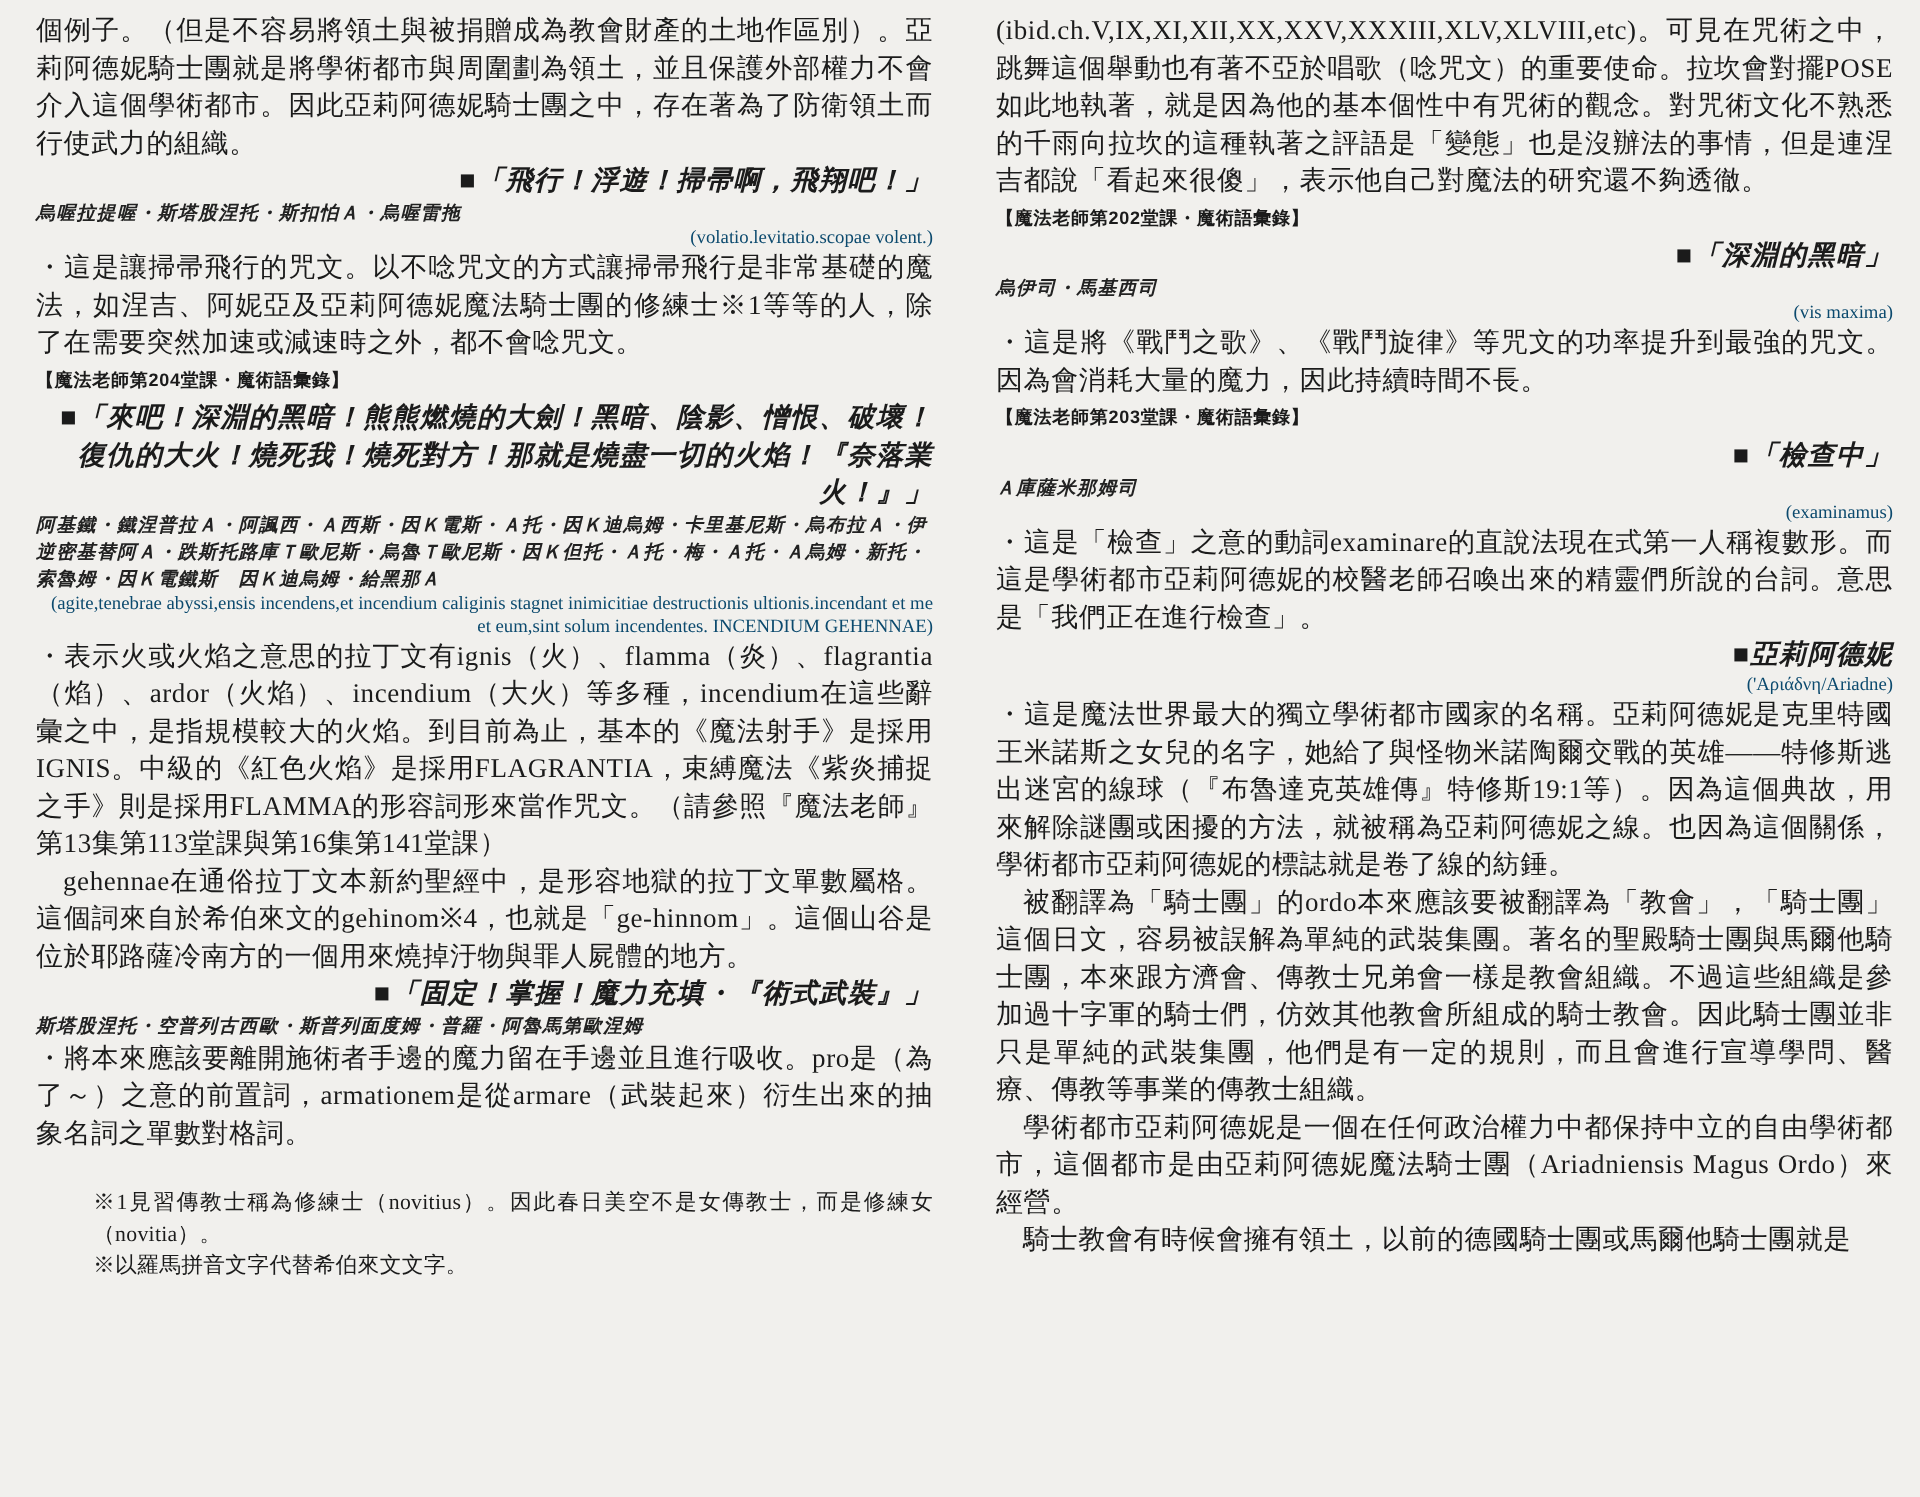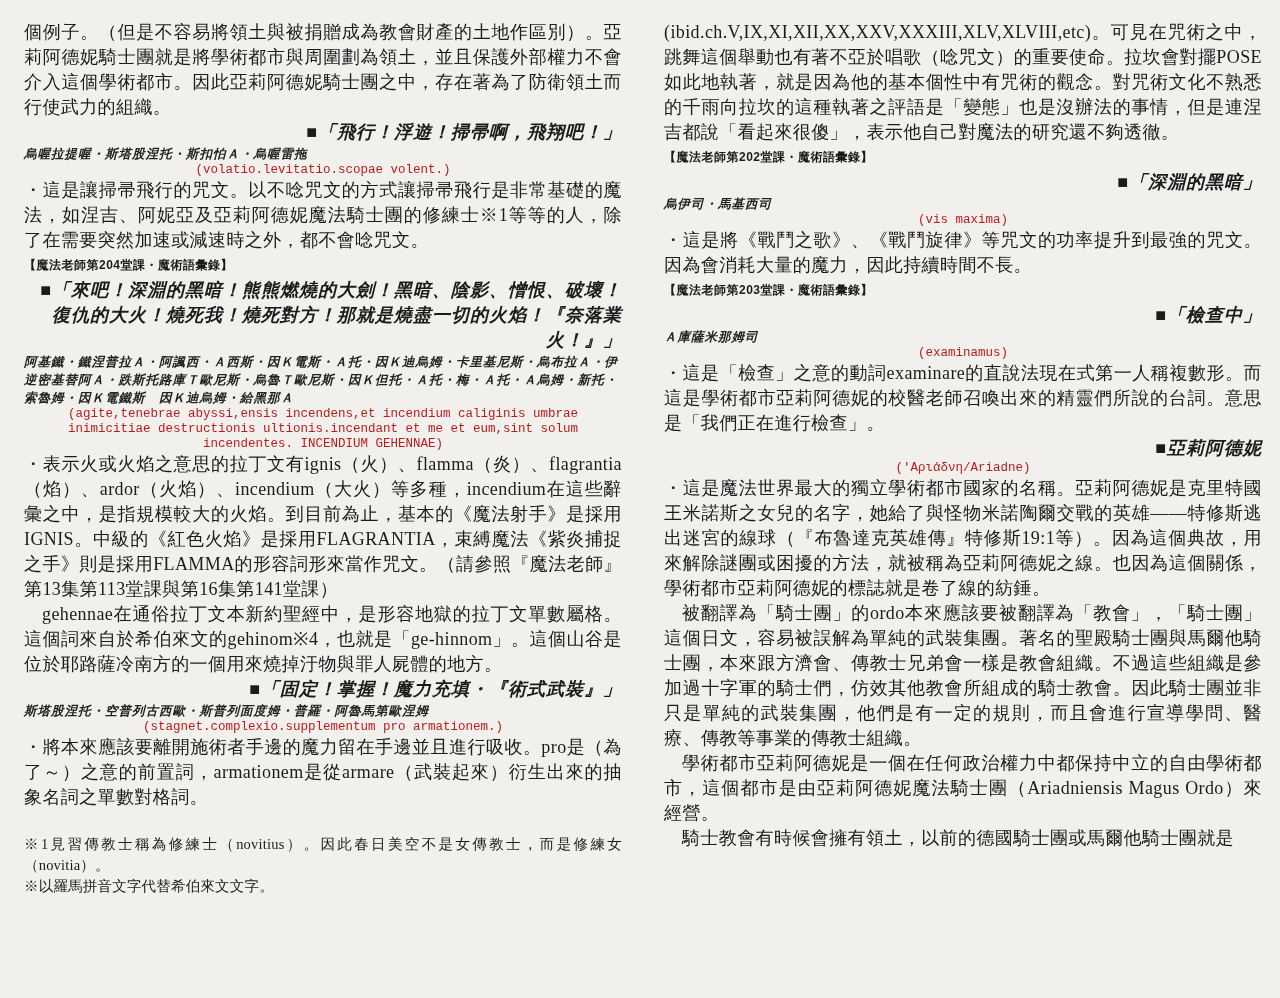--- a/index.html
+++ b/index.html
@@ -2,48 +2,48 @@
 <html><head>
 <meta charset="utf-8">
 <style>
   html,body{margin:0;padding:0;}
   body{
     width:1280px;height:998px;overflow:hidden;
     background:#f1f0ed;color:#1b1b1b;
     font-family:"Liberation Serif","DejaVu Serif",serif;
   }
   .spread{display:flex;width:1280px;height:998px;box-sizing:border-box;}
-  .page{width:640px;box-sizing:border-box;padding:20px 18px 0 24px;}
+  .page{width:640px;box-sizing:border-box;padding:8px 18px 0 24px;}
   .page p{margin:0;}
   .para,.desc{
     font-size:18px;line-height:25px;letter-spacing:0.4px;
     text-align:justify;
   }
   .desc{margin-top:7px;}
   .desc.cont{margin-top:0;text-indent:1em;}
   .head{
     font-size:18px;line-height:25px;font-weight:bold;font-style:italic;
     letter-spacing:1px;margin-top:17px;text-align:right;
   }
   .head .sq{font-style:normal;font-weight:normal;margin-right:1px;letter-spacing:0;}
   .phon{
     font-size:12.5px;line-height:18px;font-style:italic;font-weight:bold;
     letter-spacing:1px;margin-top:3px;color:#222;
   }
   .latin{
     font-size:12.5px;line-height:15px;font-style:normal;
-    letter-spacing:0;margin-top:3px;color:#b91c1c;text-align:center;font-family:Liberation Mono, monospace;
+    letter-spacing:0;margin-top:3px;color:#0c4a6e;text-align:right;
   }
   .source{
     font-size:12px;line-height:25px;letter-spacing:0.5px;
     font-family:"Liberation Sans","DejaVu Sans",sans-serif;
     margin:16px 0 16px 0;
     font-weight:bold;
   }
-  .footnotes{margin-top:24px;}
+  .footnotes{margin-top:24px;margin-left:38px;}
   .foot{
     font-size:14.5px;line-height:21px;letter-spacing:0.2px;text-align:justify;
   }
 </style>
 </head>
 <body>
 
 <div class="spread">
 
   <div class="page">
@@ -51,27 +51,26 @@
 
     <p class="head"><span class="sq">■</span><span>「飛行！浮遊！掃帚啊，飛翔吧！」</span></p>
     <p class="phon">烏喔拉提喔・斯塔股涅托・斯扣怕Ａ・烏喔雷拖</p>
     <p class="latin">(volatio.levitatio.scopae volent.)</p>
     <p class="desc">・這是讓掃帚飛行的咒文。以不唸咒文的方式讓掃帚飛行是非常基礎的魔法，如涅吉、阿妮亞及亞莉阿德妮魔法騎士團的修練士※1等等的人，除了在需要突然加速或減速時之外，都不會唸咒文。</p>
 
     <p class="source">【魔法老師第204堂課・魔術語彙錄】</p>
 
     <p class="head"><span class="sq">■</span><span>「來吧！深淵的黑暗！熊熊燃燒的大劍！黑暗、陰影、憎恨、破壞！復仇的大火！燒死我！燒死對方！那就是燒盡一切的火焰！『奈落業火！』」</span></p>
     <p class="phon">阿基鐵・鐵涅普拉Ａ・阿諷西・Ａ西斯・因Ｋ電斯・Ａ托・因Ｋ迪烏姆・卡里基尼斯・烏布拉Ａ・伊逆密基替阿Ａ・跌斯托路庫Ｔ歐尼斯・烏魯Ｔ歐尼斯・因Ｋ但托・Ａ托・梅・Ａ托・Ａ烏姆・新托・索魯姆・因Ｋ電鐵斯　因Ｋ迪烏姆・給黑那Ａ</p>
-    <p class="latin">(agite,tenebrae abyssi,ensis incendens,et incendium caliginis umbrae inimicitiae destructionis ultionis.incendant et me et eum,sint solum incendentes. INCENDIUM GEHENNAE)</p>
+    <p class="latin">(agite,tenebrae abyssi,ensis incendens,et incendium caliginis stagnet inimicitiae destructionis ultionis.incendant et me et eum,sint solum incendentes. INCENDIUM GEHENNAE)</p>
     <p class="desc">・表示火或火焰之意思的拉丁文有ignis（火）、flamma（炎）、flagrantia（焰）、ardor（火焰）、incendium（大火）等多種，incendium在這些辭彙之中，是指規模較大的火焰。到目前為止，基本的《魔法射手》是採用IGNIS。中級的《紅色火焰》是採用FLAGRANTIA，束縛魔法《紫炎捕捉之手》則是採用FLAMMA的形容詞形來當作咒文。（請參照『魔法老師』第13集第113堂課與第16集第141堂課）</p>
     <p class="desc cont">gehennae在通俗拉丁文本新約聖經中，是形容地獄的拉丁文單數屬格。這個詞來自於希伯來文的gehinom※4，也就是「ge-hinnom」。這個山谷是位於耶路薩冷南方的一個用來燒掉汙物與罪人屍體的地方。</p>
 
     <p class="head"><span class="sq">■</span><span>「固定！掌握！魔力充填・『術式武裝』」</span></p>
     <p class="phon">斯塔股涅托・空普列古西歐・斯普列面度姆・普羅・阿魯馬第歐涅姆</p>
-    <p class="latin">(stagnet.complexio.supplementum pro armationem.)</p>
     <p class="desc">・將本來應該要離開施術者手邊的魔力留在手邊並且進行吸收。pro是（為了～）之意的前置詞，armationem是從armare（武裝起來）衍生出來的抽象名詞之單數對格詞。</p>
 
     <div class="footnotes">
       <p class="foot">※1見習傳教士稱為修練士（novitius）。因此春日美空不是女傳教士，而是修練女（novitia）。</p>
       <p class="foot">※以羅馬拼音文字代替希伯來文文字。</p>
     </div>
   </div>
 
   <div class="page">
     <p class="para">(ibid.ch.V,IX,XI,XII,XX,XXV,XXXIII,XLV,XLVIII,etc)。可見在咒術之中，跳舞這個舉動也有著不亞於唱歌（唸咒文）的重要使命。拉坎會對擺POSE如此地執著，就是因為他的基本個性中有咒術的觀念。對咒術文化不熟悉的千雨向拉坎的這種執著之評語是「變態」也是沒辦法的事情，但是連涅吉都說「看起來很傻」，表示他自己對魔法的研究還不夠透徹。</p>

